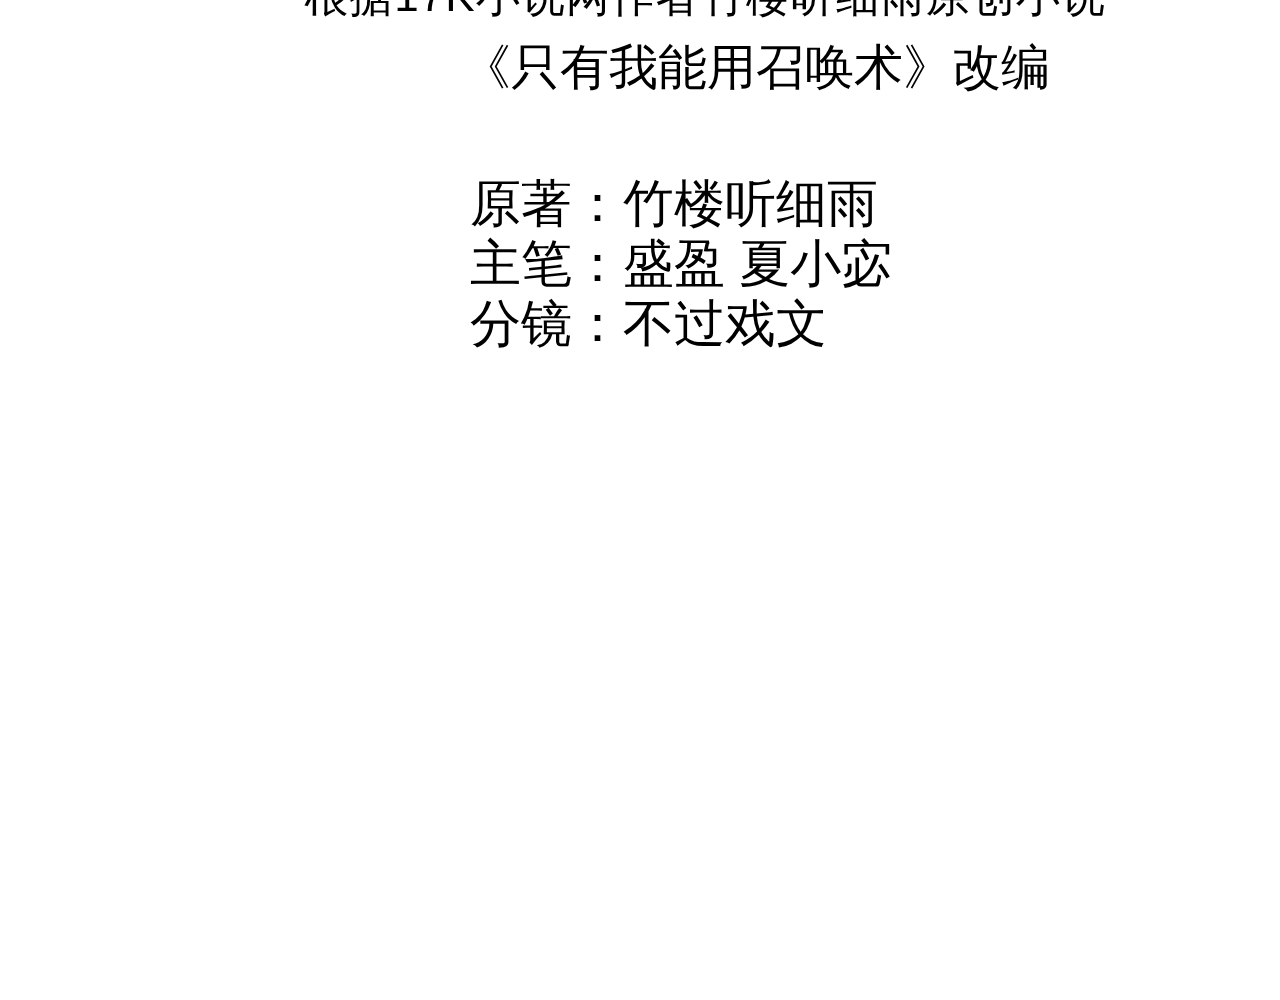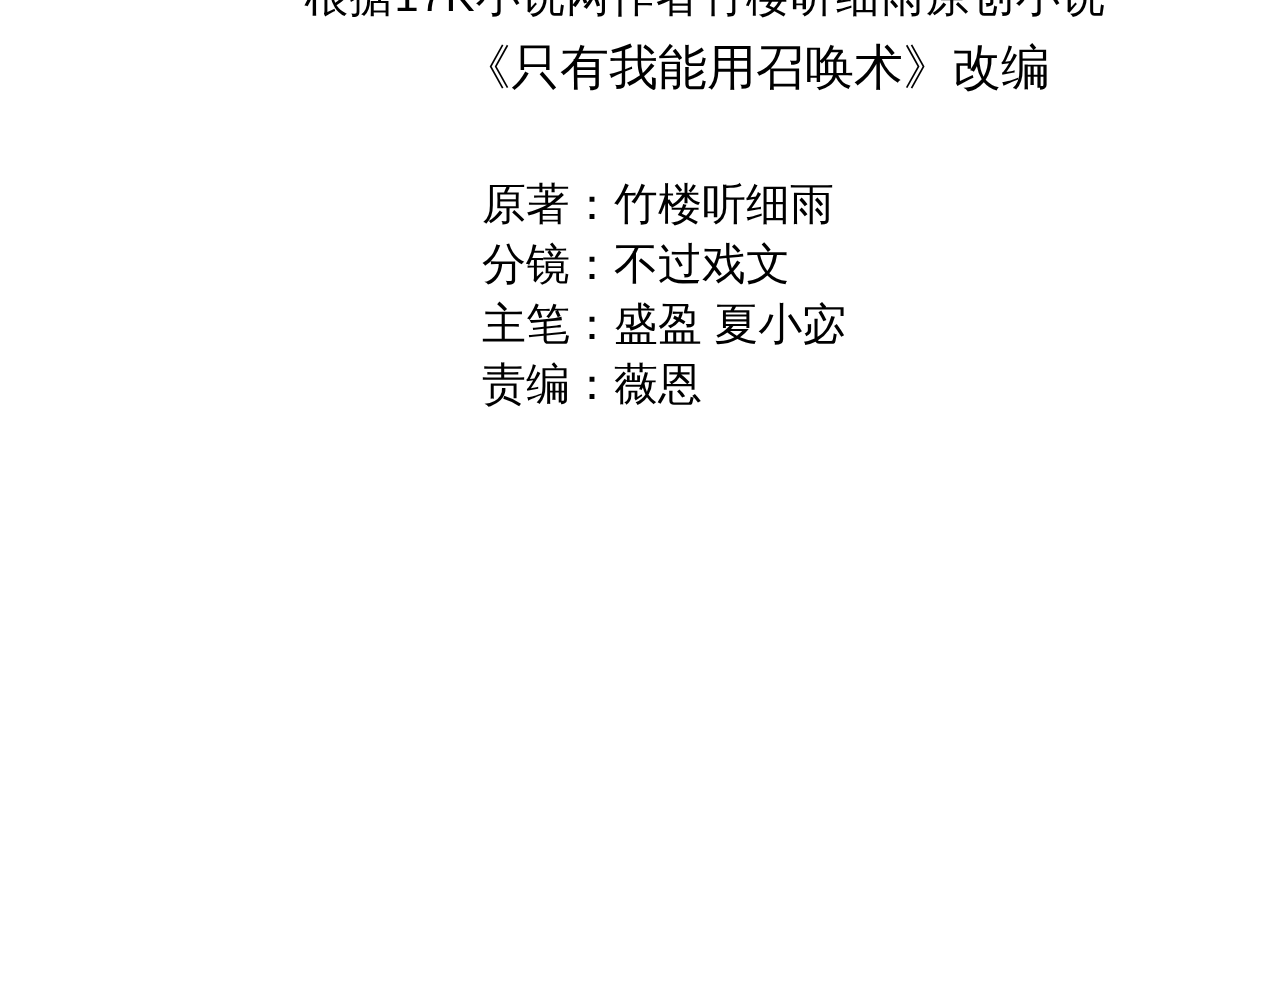--- a/index.html
+++ b/index.html
@@ -32,22 +32,22 @@
     left: 712px;
     transform: translateX(-50%);
     font-size: 49px;
     line-height: 1.2;
     white-space: nowrap;
     margin-left: 44px;
   }
   .credits {
     position: absolute;
     top: 174px;
-    left: 482px;
-    font-size: 44px;
+    left: 470px;
+    font-size: 51px;
     line-height: 60px;
   }
   .credit-row {
     white-space: nowrap;
   }
   .credit-label {
     display: inline-block;
   }
   .credit-value {
     display: inline-block;
@@ -60,23 +60,20 @@
 
   <div class="source-line">根据17K小说网作者竹楼听细雨原创小说</div>
 
   <div class="title-line">《只有我能用召唤术》改编</div>
 
   <div class="credits">
     <div class="credit-row">
       <span class="credit-label">原著：</span><span class="credit-value">竹楼听细雨</span>
     </div>
     <div class="credit-row">
-      <span class="credit-label">分镜：</span><span class="credit-value">不过戏文</span>
-    </div>
-    <div class="credit-row">
       <span class="credit-label">主笔：</span><span class="credit-value">盛盈 夏小宓</span>
     </div>
     <div class="credit-row">
-      <span class="credit-label">责编：</span><span class="credit-value">薇恩</span>
+      <span class="credit-label">分镜：</span><span class="credit-value">不过戏文</span>
     </div>
   </div>
 
 </div>
 
 </body></html>

